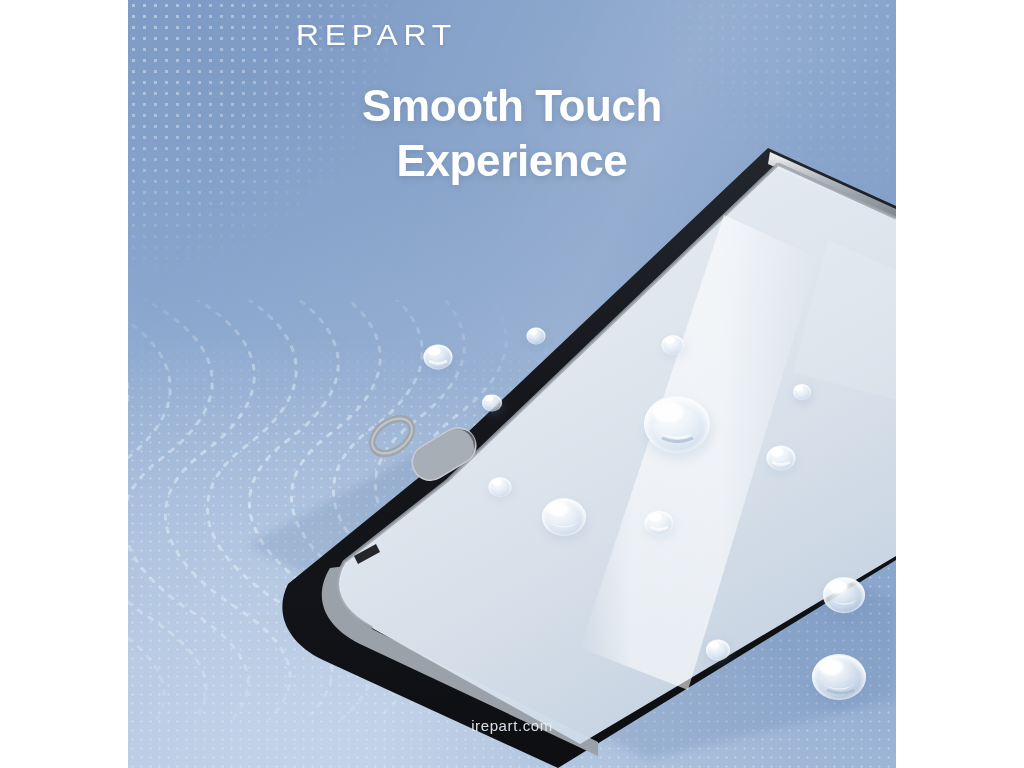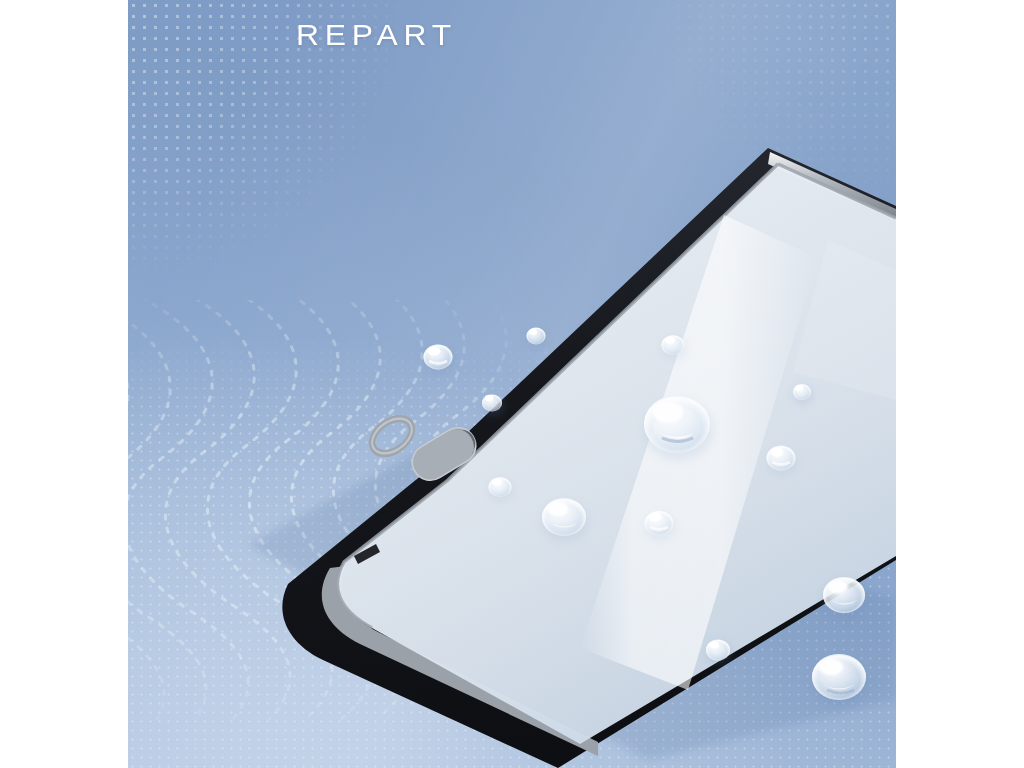--- a/index.html
+++ b/index.html
@@ -400,17 +400,22 @@
           <ellipse cx="590" cy="650" rx="12" ry="10.5" fill="url(#dropGrad)"></ellipse>
           <ellipse cx="590" cy="650" rx="12" ry="10.5" fill="url(#dropRim)"></ellipse>
           <ellipse cx="586" cy="645" rx="5" ry="3.6" fill="#ffffff" opacity="0.95"></ellipse>
         </g>
 
       </g>
     </svg>
 
     <div class="logo">REPART</div>
 
-
-
+    <div class="headline">
+      <span class="l1">Smooth Touch</span>
+      <span class="l2">Experience</span>
+    </div>
+
+
+    <div class="footer-url">irepart.com</div>
 
   </div>
 </div>
 
 </body></html>

